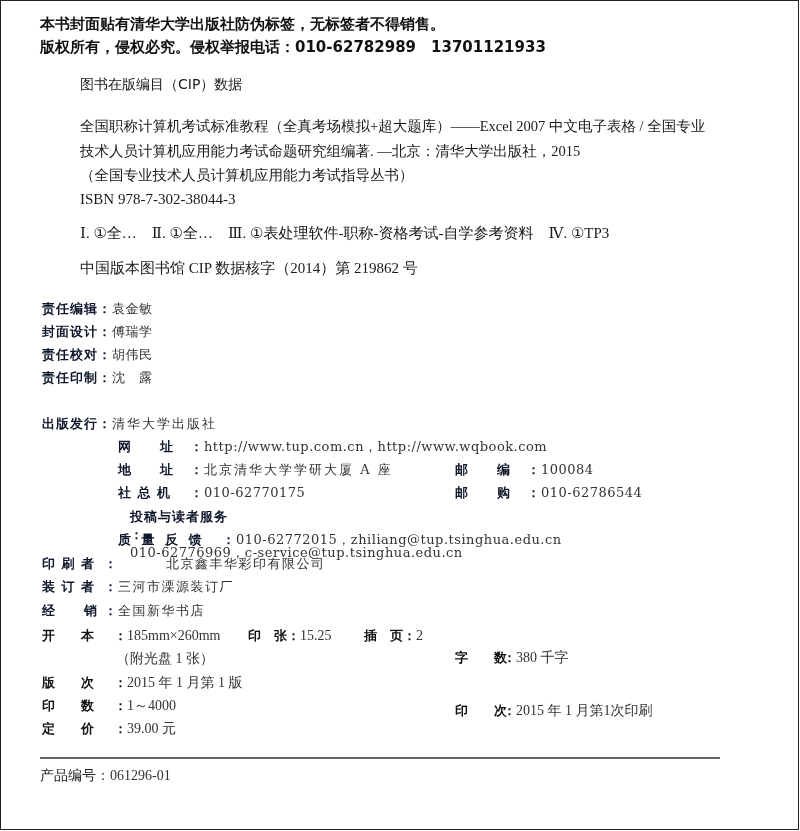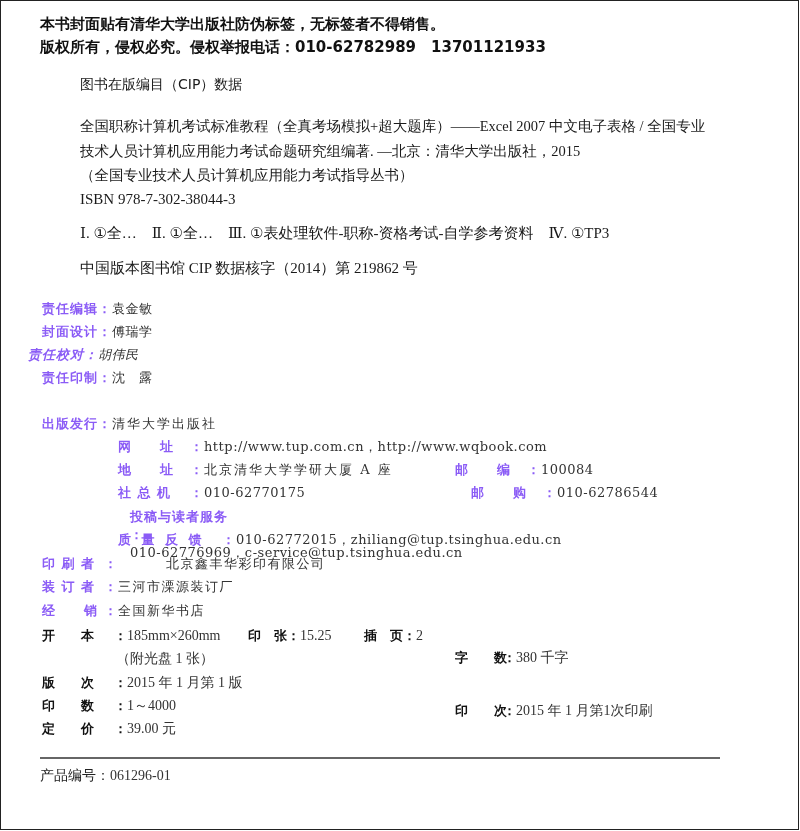--- a/index.html
+++ b/index.html
@@ -5,21 +5,21 @@
   html, body { margin: 0; padding: 0; background: #ffffff; }
   body { width: 800px; height: 831px; position: relative; overflow: hidden; }
   .frame {
     position: absolute; left: 0; top: 0; width: 797px; height: 828px;
     border: 1.5px solid #222; background: #fff;
   }
   .abs { position: absolute; white-space: nowrap; color: #111; }
   .notice { font-family: "DejaVu Sans", sans-serif; font-weight: bold; font-size: 15px; }
   .cip-title { font-family: "DejaVu Sans", sans-serif; font-size: 14px; color: #1a1a1a; }
   .cip { font-family: "Liberation Serif", "DejaVu Serif", serif; font-size: 15px; color: #1a1a1a; }
-  .lbl { font-family: "DejaVu Sans", sans-serif; font-weight: bold; font-size: 13px; letter-spacing: 1px; color: #8b5cf6; }
+  .lbl { font-family: "DejaVu Sans", sans-serif; font-weight: bold; font-size: 13px; letter-spacing: 1px; color: #0f172a; }
   .val { font-family: "DejaVu Serif", serif; font-size: 13px; color: #333; letter-spacing: 0.5px; }
   .lblc { font-family: "DejaVu Sans", sans-serif; font-weight: bold; font-size: 13px; color: #111; }
   .valc { font-family: "Liberation Serif", "DejaVu Serif", serif; font-size: 14px; color: #333; }
   .rule { position: absolute; left: 40px; top: 757px; width: 680px; height: 2px; background: #666; }
   .row { display: flex; align-items: baseline; }
 </style>
 </head>
 <body>
 
 <div class="frame"></div>
@@ -38,21 +38,21 @@
 <div class="abs row" style="left:42px; top:300px;">
   <span class="lbl">责任编辑</span>
     <span class="lbl">：</span>
   <span class="val">袁金敏</span>
 </div>
 <div class="abs row" style="left:42px; top:323px;">
   <span class="lbl">封面设计</span>
     <span class="lbl">：</span>
   <span class="val">傅瑞学</span>
 </div>
-<div class="abs row" style="left:28px; top:346px;font-style:italic;">
+<div class="abs row" style="left:42px; top:346px;">
   <span class="lbl">责任校对</span>
     <span class="lbl">：</span>
   <span class="val">胡伟民</span>
 </div>
 <div class="abs row" style="left:42px; top:369px;">
   <span class="lbl">责任印制</span>
     <span class="lbl">：</span>
   <span class="val">沈　露</span>
 </div>
 
@@ -75,21 +75,21 @@
   <span class="lbl" style="width:72px; display:inline-block;">邮　　编</span>
     <span class="lbl">：</span>
   <span class="val">100084</span>
 </div>
 <div class="abs row" style="left:118px; top:484px;">
   <span class="lbl" style="width:72px; display:inline-block;">社 总 机</span>
     <span class="lbl">：</span>
   <span class="val">010-62770175</span>
 </div>
 <div class="abs row" style="left:455px; top:484px;">
-  <span class="lbl" style="width:72px; display:inline-block;margin-left:16px;">邮　　购</span>
+  <span class="lbl" style="width:72px; display:inline-block;">邮　　购</span>
     <span class="lbl">：</span>
   <span class="val">010-62786544</span>
 </div>
 <div class="abs row" style="left:130px; top:508px;flex-direction:column;">
   <span class="lbl">投稿与读者服务</span>
     <span class="lbl">：</span>
   <span class="val">010-62776969，c-service@tup.tsinghua.edu.cn</span>
 </div>
 <div class="abs row" style="left:118px; top:531px;">
   <span class="lbl" style="width:104px; display:inline-block; letter-spacing:3px;">质 量 反 馈</span>

